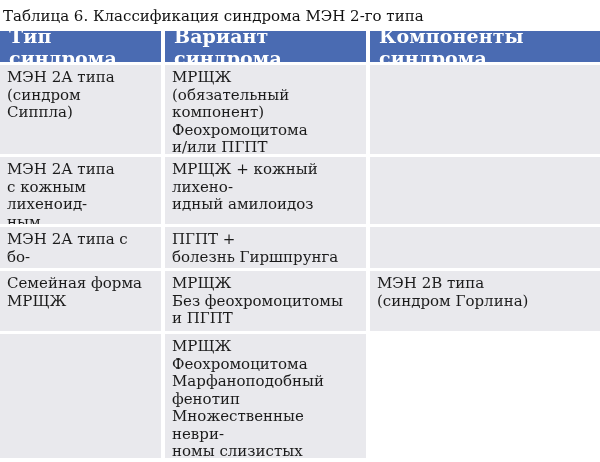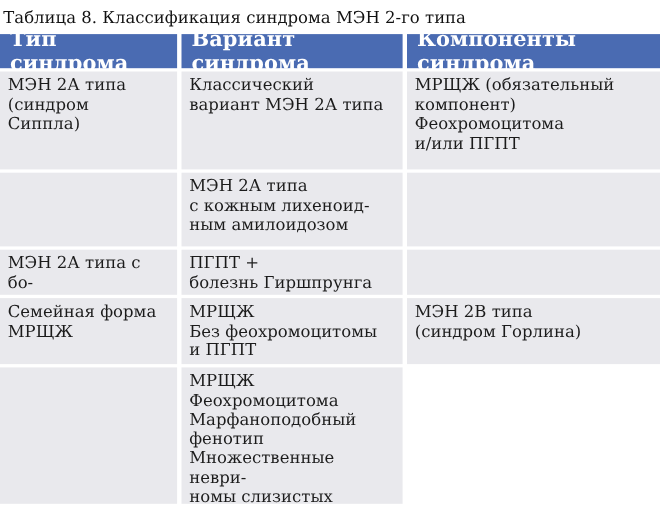--- a/index.html
+++ b/index.html
@@ -57,43 +57,43 @@
     white-space: pre-line;
     overflow: hidden;
   }
 </style>
 </head>
 <body>
 
 <div class="page">
 
   <div class="doc-title">
-    <span class="t-prefix">Таблица 8. </span>
+    <span class="t-prefix">Таблица 6. </span>
     <span class="t-main">Классификация синдрома МЭН 2-го типа</span>
   </div>
 
   <div class="grid">
 
     <div class="th">Тип синдрома</div>
     <div class="th">Вариант синдрома</div>
     <div class="th">Компоненты синдрома</div>
 
     <div class="td">МЭН 2А типа
 (синдром Сиппла)</div>
-    <div class="td">Классический
-вариант МЭН 2А типа</div>
     <div class="td">МРЩЖ (обязательный
 компонент)
 Феохромоцитома
 и/или ПГПТ</div>
 
     <div class="td"></div>
     <div class="td">МЭН 2А типа
 с кожным лихеноид-
 ным амилоидозом</div>
+    <div class="td">МРЩЖ + кожный лихено-
+идный амилоидоз</div>
 
     <div class="td"></div>
     <div class="td">МЭН 2А типа с бо-
 лезнью Гиршпрунга</div>
     <div class="td">ПГПТ +
 болезнь Гиршпрунга</div>
 
     <div class="td"></div>
     <div class="td">Семейная форма
 МРЩЖ</div>

